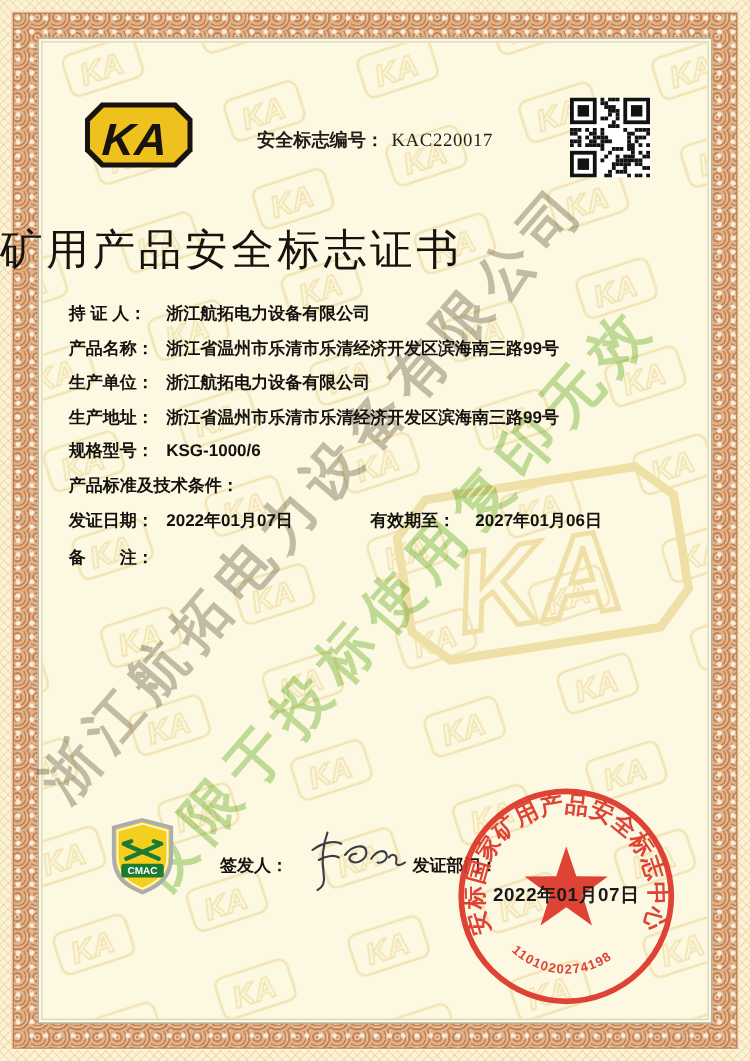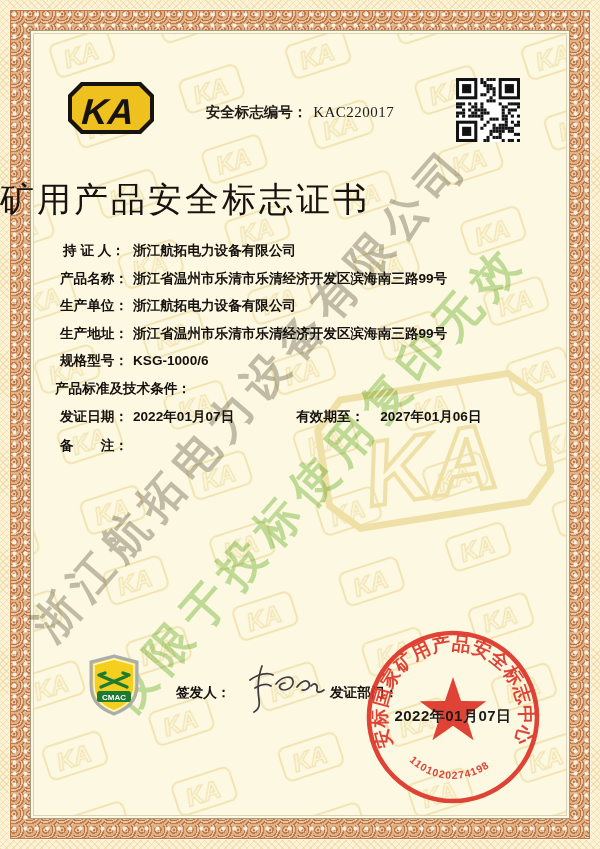--- a/index.html
+++ b/index.html
@@ -28,21 +28,21 @@
   
   .ka-logo{position:absolute;left:66px;top:80px;z-index:4;}
   .mark-line{position:absolute;left:0;right:0;top:103px;text-align:center;z-index:4;}
   .mark-label{font-family:"Liberation Serif",serif;font-weight:700;font-size:14.5px;color:#201c18;}
   .mark-value{font-family:"Liberation Serif",serif;font-size:15px;letter-spacing:.5px;color:#201c18;margin-left:6px;}
   .qr{position:absolute;right:80px;top:78px;z-index:4;}
   .title{position:absolute;left:0;right:0;top:177px;text-align:left;z-index:4;
     font-size:34px;font-weight:400;letter-spacing:3px;color:#17120e;}
   
   .fields{position:absolute;left:55px;right:46px;top:242px;z-index:4;}
-  .row{display:flex;align-items:baseline;height:27.6px;text-align:center;}
+  .row{display:flex;align-items:baseline;height:27.6px;}
   .row.note{margin-top:2px;}
   .flabel{flex:none;width:78px;font-weight:700;font-size:13.6px;color:#14110e;}
   .row.wide .flabel{width:auto;margin-right:40px;}
   .fvalue{font-weight:700;font-size:13.6px;color:#14110e;white-space:nowrap;}
   .flabel2{font-weight:700;font-size:13.6px;color:#14110e;margin-left:62px;white-space:nowrap;font-family:Liberation Serif, serif;}
   .fvalue2{font-weight:700;font-size:13.6px;color:#14110e;margin-left:16px;white-space:nowrap;}
   .paragraph{position:absolute;left:52px;right:52px;top:558px;z-index:4;
     font-size:13.4px;font-weight:700;line-height:20.8px;text-align:justify;text-indent:2em;color:#15120f;}
   
   .cmac{position:absolute;left:88px;top:654px;z-index:4;}

